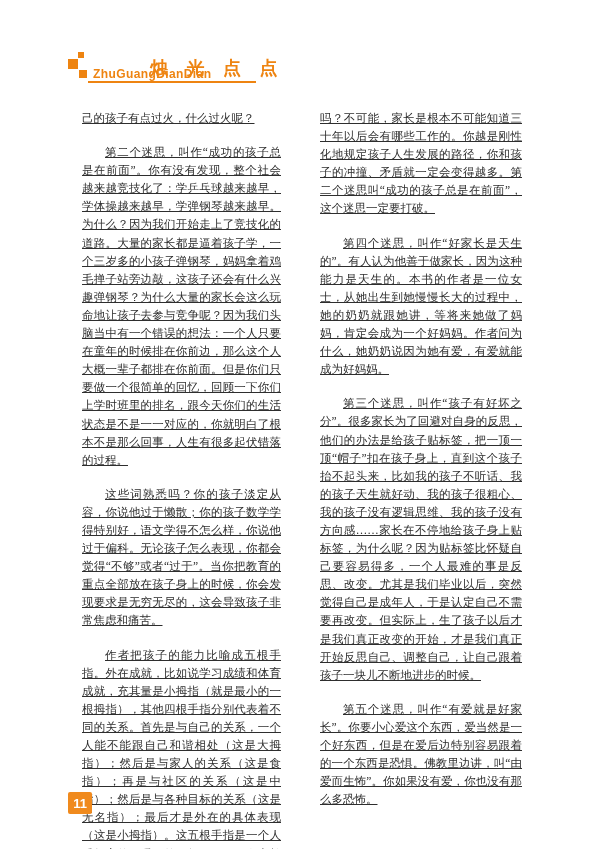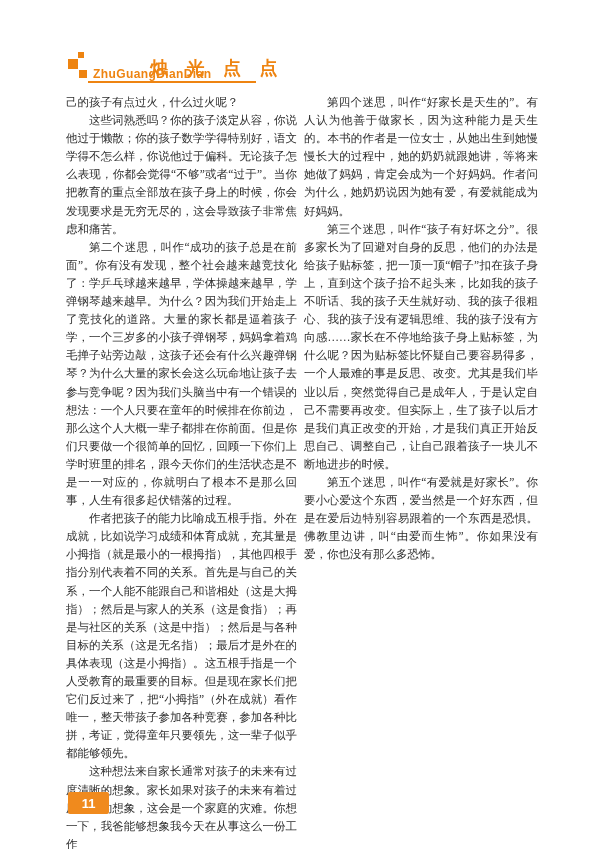--- a/index.html
+++ b/index.html
@@ -32,26 +32,26 @@
     background:#EE8411;
   }
   
   .column{
     position:absolute;top:93px;
     font-size:11.5px;line-height:18.1px;color:#2e2e2e;
     text-align:justify;
   }
   .column.left{left:66px;width:231px;}
   .column.right{left:304px;width:234px;}
-  .column p{margin:0;padding:0;text-indent:2em;}
+  .column p{margin:16px;padding:0;text-indent:2em;text-decoration:underline;}
   .column p.no-indent{text-indent:0;}
   
   .page-number{
     position:absolute;left:68px;top:792px;
-    width:41px;height:22px;background:#F08A1D;border-radius:2px;
+    width:24px;height:22px;background:#F08A1D;border-radius:2px;
     color:#ffffff;
     font-family:"Liberation Sans","DejaVu Sans",sans-serif;
     font-size:13px;font-weight:bold;
     display:flex;align-items:center;justify-content:center;
   }
 </style>
 </head>
 <body>
 
 <div class="page-header">
@@ -60,26 +60,27 @@
     <span class="logo-sq s2"></span>
     <span class="logo-sq s3"></span>
   </div>
   <div class="logo-roman">ZhuGuangDianDian</div>
   <div class="section-title">烛 光 点 点</div>
   <div class="header-rule"></div>
 </div>
 
 <div class="column left">
   <p class="no-indent">己的孩子有点过火，什么过火呢？</p>
+  <p>第二个迷思，叫作“成功的孩子总是在前面”。你有没有发现，整个社会越来越竞技化了：学乒乓球越来越早，学体操越来越早，学弹钢琴越来越早。为什么？因为我们开始走上了竞技化的道路。大量的家长都是逼着孩子学，一个三岁多的小孩子弹钢琴，妈妈拿着鸡毛掸子站旁边敲，这孩子还会有什么兴趣弹钢琴？为什么大量的家长会这么玩命地让孩子去参与竞争呢？因为我们头脑当中有一个错误的想法：一个人只要在童年的时候排在你前边，那么这个人大概一辈子都排在你前面。但是你们只要做一个很简单的回忆，回顾一下你们上学时班里的排名，跟今天你们的生活状态是不是一一对应的，你就明白了根本不是那么回事，人生有很多起伏错落的过程。</p>
   <p>这些词熟悉吗？你的孩子淡定从容，你说他过于懒散；你的孩子数学学得特别好，语文学得不怎么样，你说他过于偏科。无论孩子怎么表现，你都会觉得“不够”或者“过于”。当你把教育的重点全部放在孩子身上的时候，你会发现要求是无穷无尽的，这会导致孩子非常焦虑和痛苦。</p>
-  <p>第二个迷思，叫作“成功的孩子总是在前面”。你有没有发现，整个社会越来越竞技化了：学乒乓球越来越早，学体操越来越早，学弹钢琴越来越早。为什么？因为我们开始走上了竞技化的道路。大量的家长都是逼着孩子学，一个三岁多的小孩子弹钢琴，妈妈拿着鸡毛掸子站旁边敲，这孩子还会有什么兴趣弹钢琴？为什么大量的家长会这么玩命地让孩子去参与竞争呢？因为我们头脑当中有一个错误的想法：一个人只要在童年的时候排在你前边，那么这个人大概一辈子都排在你前面。但是你们只要做一个很简单的回忆，回顾一下你们上学时班里的排名，跟今天你们的生活状态是不是一一对应的，你就明白了根本不是那么回事，人生有很多起伏错落的过程。</p>
   <p>作者把孩子的能力比喻成五根手指。外在成就，比如说学习成绩和体育成就，充其量是小拇指（就是最小的一根拇指），其他四根手指分别代表着不同的关系。首先是与自己的关系，一个人能不能跟自己和谐相处（这是大拇指）；然后是与家人的关系（这是食指）；再是与社区的关系（这是中指）；然后是与各种目标的关系（这是无名指）；最后才是外在的具体表现（这是小拇指）。这五根手指是一个人受教育的最重要的目标。但是现在家长们把它们反过来了，把“小拇指”（外在成就）看作唯一，整天带孩子参加各种竞赛，参加各种比拼，考证，觉得童年只要领先，这一辈子似乎都能够领先。</p>
   <p>这种想法来自家长通常对孩子的未来有过度清晰的想象。家长如果对孩子的未来有着过度清晰的想象，这会是一个家庭的灾难。你想一下，我爸能够想象我今天在从事这么一份工作</p>
 </div>
 
 <div class="column right">
+  <p class="no-indent">吗？不可能，家长是根本不可能知道三十年以后会有哪些工作的。你越是刚性化地规定孩子人生发展的路径，你和孩子的冲撞、矛盾就一定会变得越多。第二个迷思叫“成功的孩子总是在前面”，这个迷思一定要打破。</p>
   <p>第四个迷思，叫作“好家长是天生的”。有人认为他善于做家长，因为这种能力是天生的。本书的作者是一位女士，从她出生到她慢慢长大的过程中，她的奶奶就跟她讲，等将来她做了妈妈，肯定会成为一个好妈妈。作者问为什么，她奶奶说因为她有爱，有爱就能成为好妈妈。</p>
   <p>第三个迷思，叫作“孩子有好坏之分”。很多家长为了回避对自身的反思，他们的办法是给孩子贴标签，把一顶一顶“帽子”扣在孩子身上，直到这个孩子抬不起头来，比如我的孩子不听话、我的孩子天生就好动、我的孩子很粗心、我的孩子没有逻辑思维、我的孩子没有方向感……家长在不停地给孩子身上贴标签，为什么呢？因为贴标签比怀疑自己要容易得多，一个人最难的事是反思、改变。尤其是我们毕业以后，突然觉得自己是成年人，于是认定自己不需要再改变。但实际上，生了孩子以后才是我们真正改变的开始，才是我们真正开始反思自己、调整自己，让自己跟着孩子一块儿不断地进步的时候。</p>
   <p>第五个迷思，叫作“有爱就是好家长”。你要小心爱这个东西，爱当然是一个好东西，但是在爱后边特别容易跟着的一个东西是恐惧。佛教里边讲，叫“由爱而生怖”。你如果没有爱，你也没有那么多恐怖。</p>
 
 </div>
 
 <div class="page-number">11</div>
 
 </body></html>

